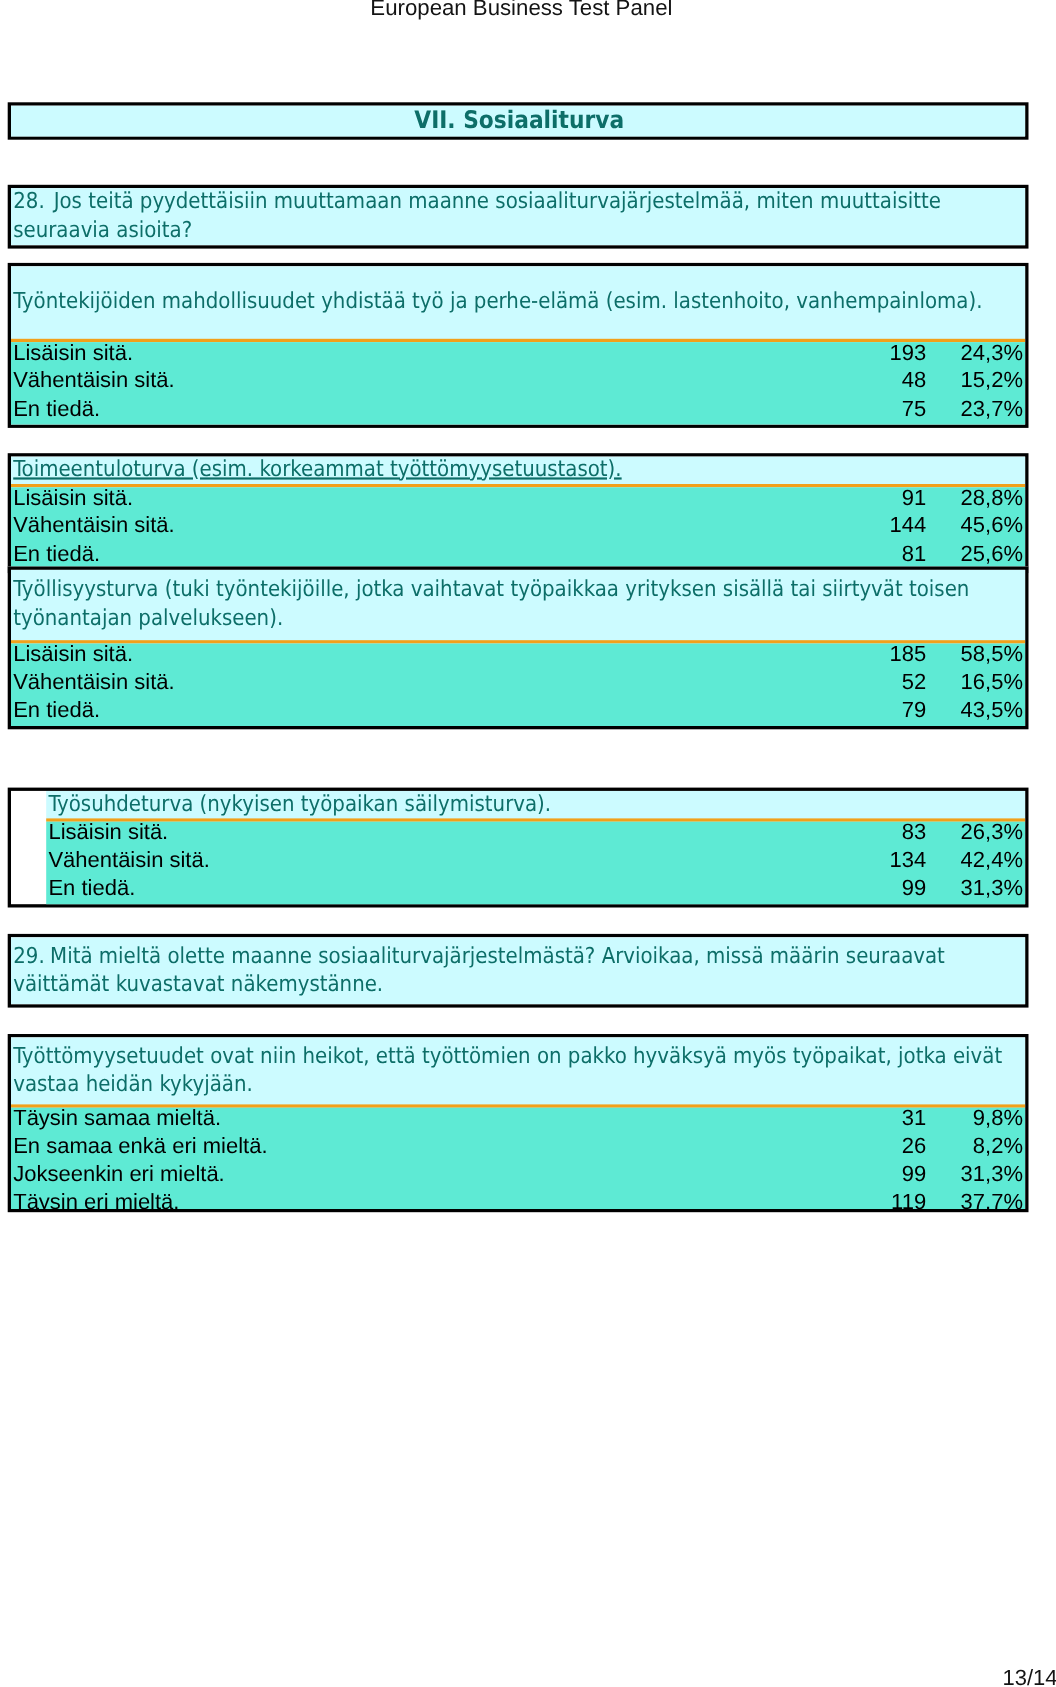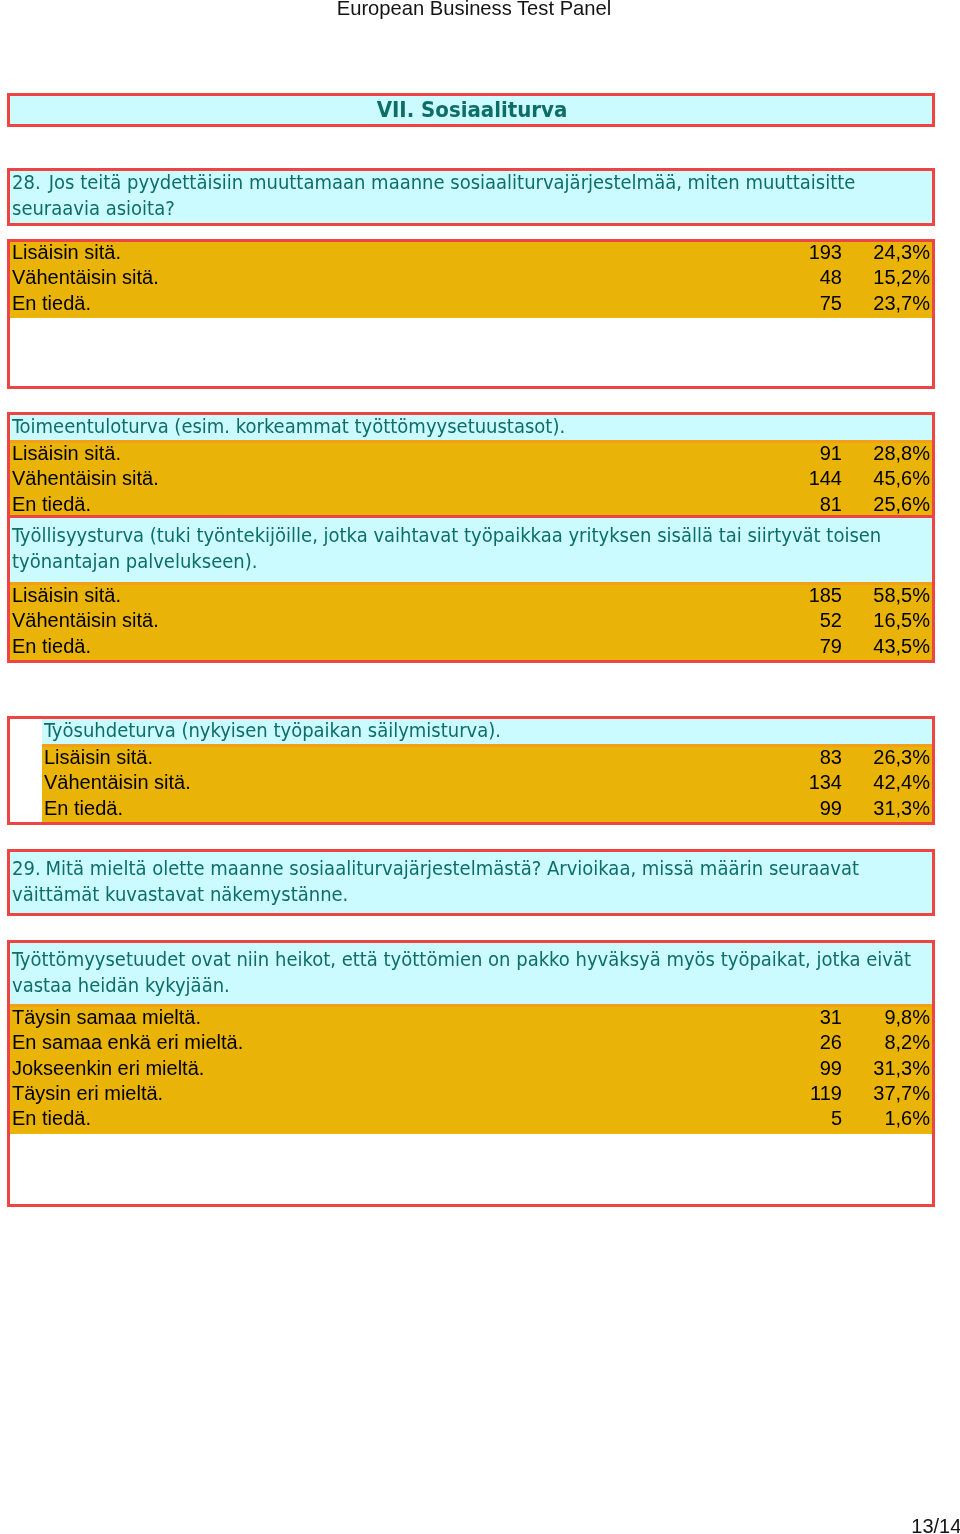--- a/index.html
+++ b/index.html
@@ -3,35 +3,35 @@
 <meta charset="utf-8">
 <title>European Business Test Panel</title>
 <style>
   html,body{margin:0;padding:0;background:#ffffff;}
   body{will-change:transform;}
   body{width:960px;height:1534px;position:relative;overflow:hidden;
        font-family:"Liberation Sans",sans-serif;}
   .page-header{position:absolute;left:0;top:-3px;width:948px;text-align:center;
        font-family:"Liberation Sans",sans-serif;font-size:20.2px;color:#141414;
        line-height:22px;}
-  .box{position:absolute;left:7px;width:928px;border:3px solid #ef4444;
+  .box{position:absolute;left:7px;width:928px;border:3px solid #000000;
        box-sizing:border-box;background:#ffffff;overflow:hidden;}
   .section-title{background:#CCFBFF;color:#0D6E68;font-family:"DejaVu Sans",sans-serif;
        font-stretch:condensed;font-size:22px;font-weight:bold;text-align:center;height:100%;
        display:flex;align-items:center;justify-content:center;line-height:26px;
        padding-bottom:2px;text-indent:2px;}
   .qtext,.itemhdr{background:#CCFBFF;color:#0D6E68;font-family:"DejaVu Sans",sans-serif;
        font-stretch:condensed;font-size:20px;line-height:26px;padding-left:2px;padding-right:4px;
        display:flex;align-items:center;box-sizing:border-box;}
   .qtext > span,.itemhdr > span{display:block;width:100%;position:relative;top:-2px;}
   .itemhdr{border-bottom:3px solid #F2A01A;}
   .qnum{margin-right:8.2px;}
   .q29 .qnum{margin-right:4.9px;}
   
-  .answers{background:#eab308;}
+  .answers{background:#5eead4;}
   .arow{position:relative;font-family:"Liberation Sans",sans-serif;font-size:20px;
         color:#000000;line-height:25.4px;height:25.4px;white-space:nowrap;}
   .arow > span{position:absolute;top:-2.1px;}
   .alabel{left:2px;}
   .acount{right:90px;}
   .apercent{right:2px;}
   .pagenum{position:absolute;left:911.3px;top:1514.6px;font-size:20px;
        font-family:"Liberation Sans",sans-serif;color:#141414;line-height:22px;white-space:nowrap;}
 </style>
 </head>
@@ -41,40 +41,43 @@
 
   <div class="box" style="top:93px;height:34px;">
     <div class="section-title">VII. Sosiaaliturva</div>
   </div>
   <div class="box" style="top:168px;height:58px;">
     <div class="qtext" style="height:100%;">
       <span><span class="qnum">28.</span><span class="qbody">Jos teitä pyydettäisiin muuttamaan maanne sosiaaliturvajärjestelmää, miten muuttaisitte seuraavia asioita?</span></span>
     </div>
   </div>
   <div class="box" style="top:239px;height:150px;">
+    <div class="itemhdr" style="height:69px;">
+      <span>Työntekijöiden mahdollisuudet yhdistää työ ja perhe-elämä (esim. lastenhoito, vanhempainloma).</span>
+    </div>
     <div class="answers">
       <div class="arow">
         <span class="alabel">Lisäisin sitä.</span>
         <span class="acount">193</span>
         <span class="apercent">24,3%</span>
       </div>
       <div class="arow">
         <span class="alabel">Vähentäisin sitä.</span>
         <span class="acount">48</span>
         <span class="apercent">15,2%</span>
       </div>
       <div class="arow">
         <span class="alabel">En tiedä.</span>
         <span class="acount">75</span>
         <span class="apercent">23,7%</span>
       </div>
     </div>
   </div>
   <div class="box" style="top:412px;height:109px;">
-    <div class="itemhdr" style="height:28px;">
+    <div class="itemhdr" style="height:28px;text-decoration:underline;">
       <span>Toimeentuloturva (esim. korkeammat työttömyysetuustasot).</span>
     </div>
     <div class="answers">
       <div class="arow">
         <span class="alabel">Lisäisin sitä.</span>
         <span class="acount">91</span>
         <span class="apercent">28,8%</span>
       </div>
       <div class="arow">
         <span class="alabel">Vähentäisin sitä.</span>
@@ -130,21 +133,21 @@
         <span class="acount">99</span>
         <span class="apercent">31,3%</span>
       </div>
     </div>
   </div>
   <div class="box" style="top:849px;height:67px;">
     <div class="qtext" style="height:100%;">
       <span class="q29"><span class="qnum">29.</span><span class="qbody">Mitä mieltä olette maanne sosiaaliturvajärjestelmästä? Arvioikaa, missä määrin seuraavat väittämät kuvastavat näkemystänne.</span></span>
     </div>
   </div>
-  <div class="box" style="top:940px;height:267px;">
+  <div class="box" style="top:940px;height:162px;">
     <div class="itemhdr" style="height:64px;">
       <span>Työttömyysetuudet ovat niin heikot, että työttömien on pakko hyväksyä myös työpaikat, jotka eivät vastaa heidän kykyjään.</span>
     </div>
     <div class="answers">
       <div class="arow">
         <span class="alabel">Täysin samaa mieltä.</span>
         <span class="acount">31</span>
         <span class="apercent">9,8%</span>
       </div>
       <div class="arow">

